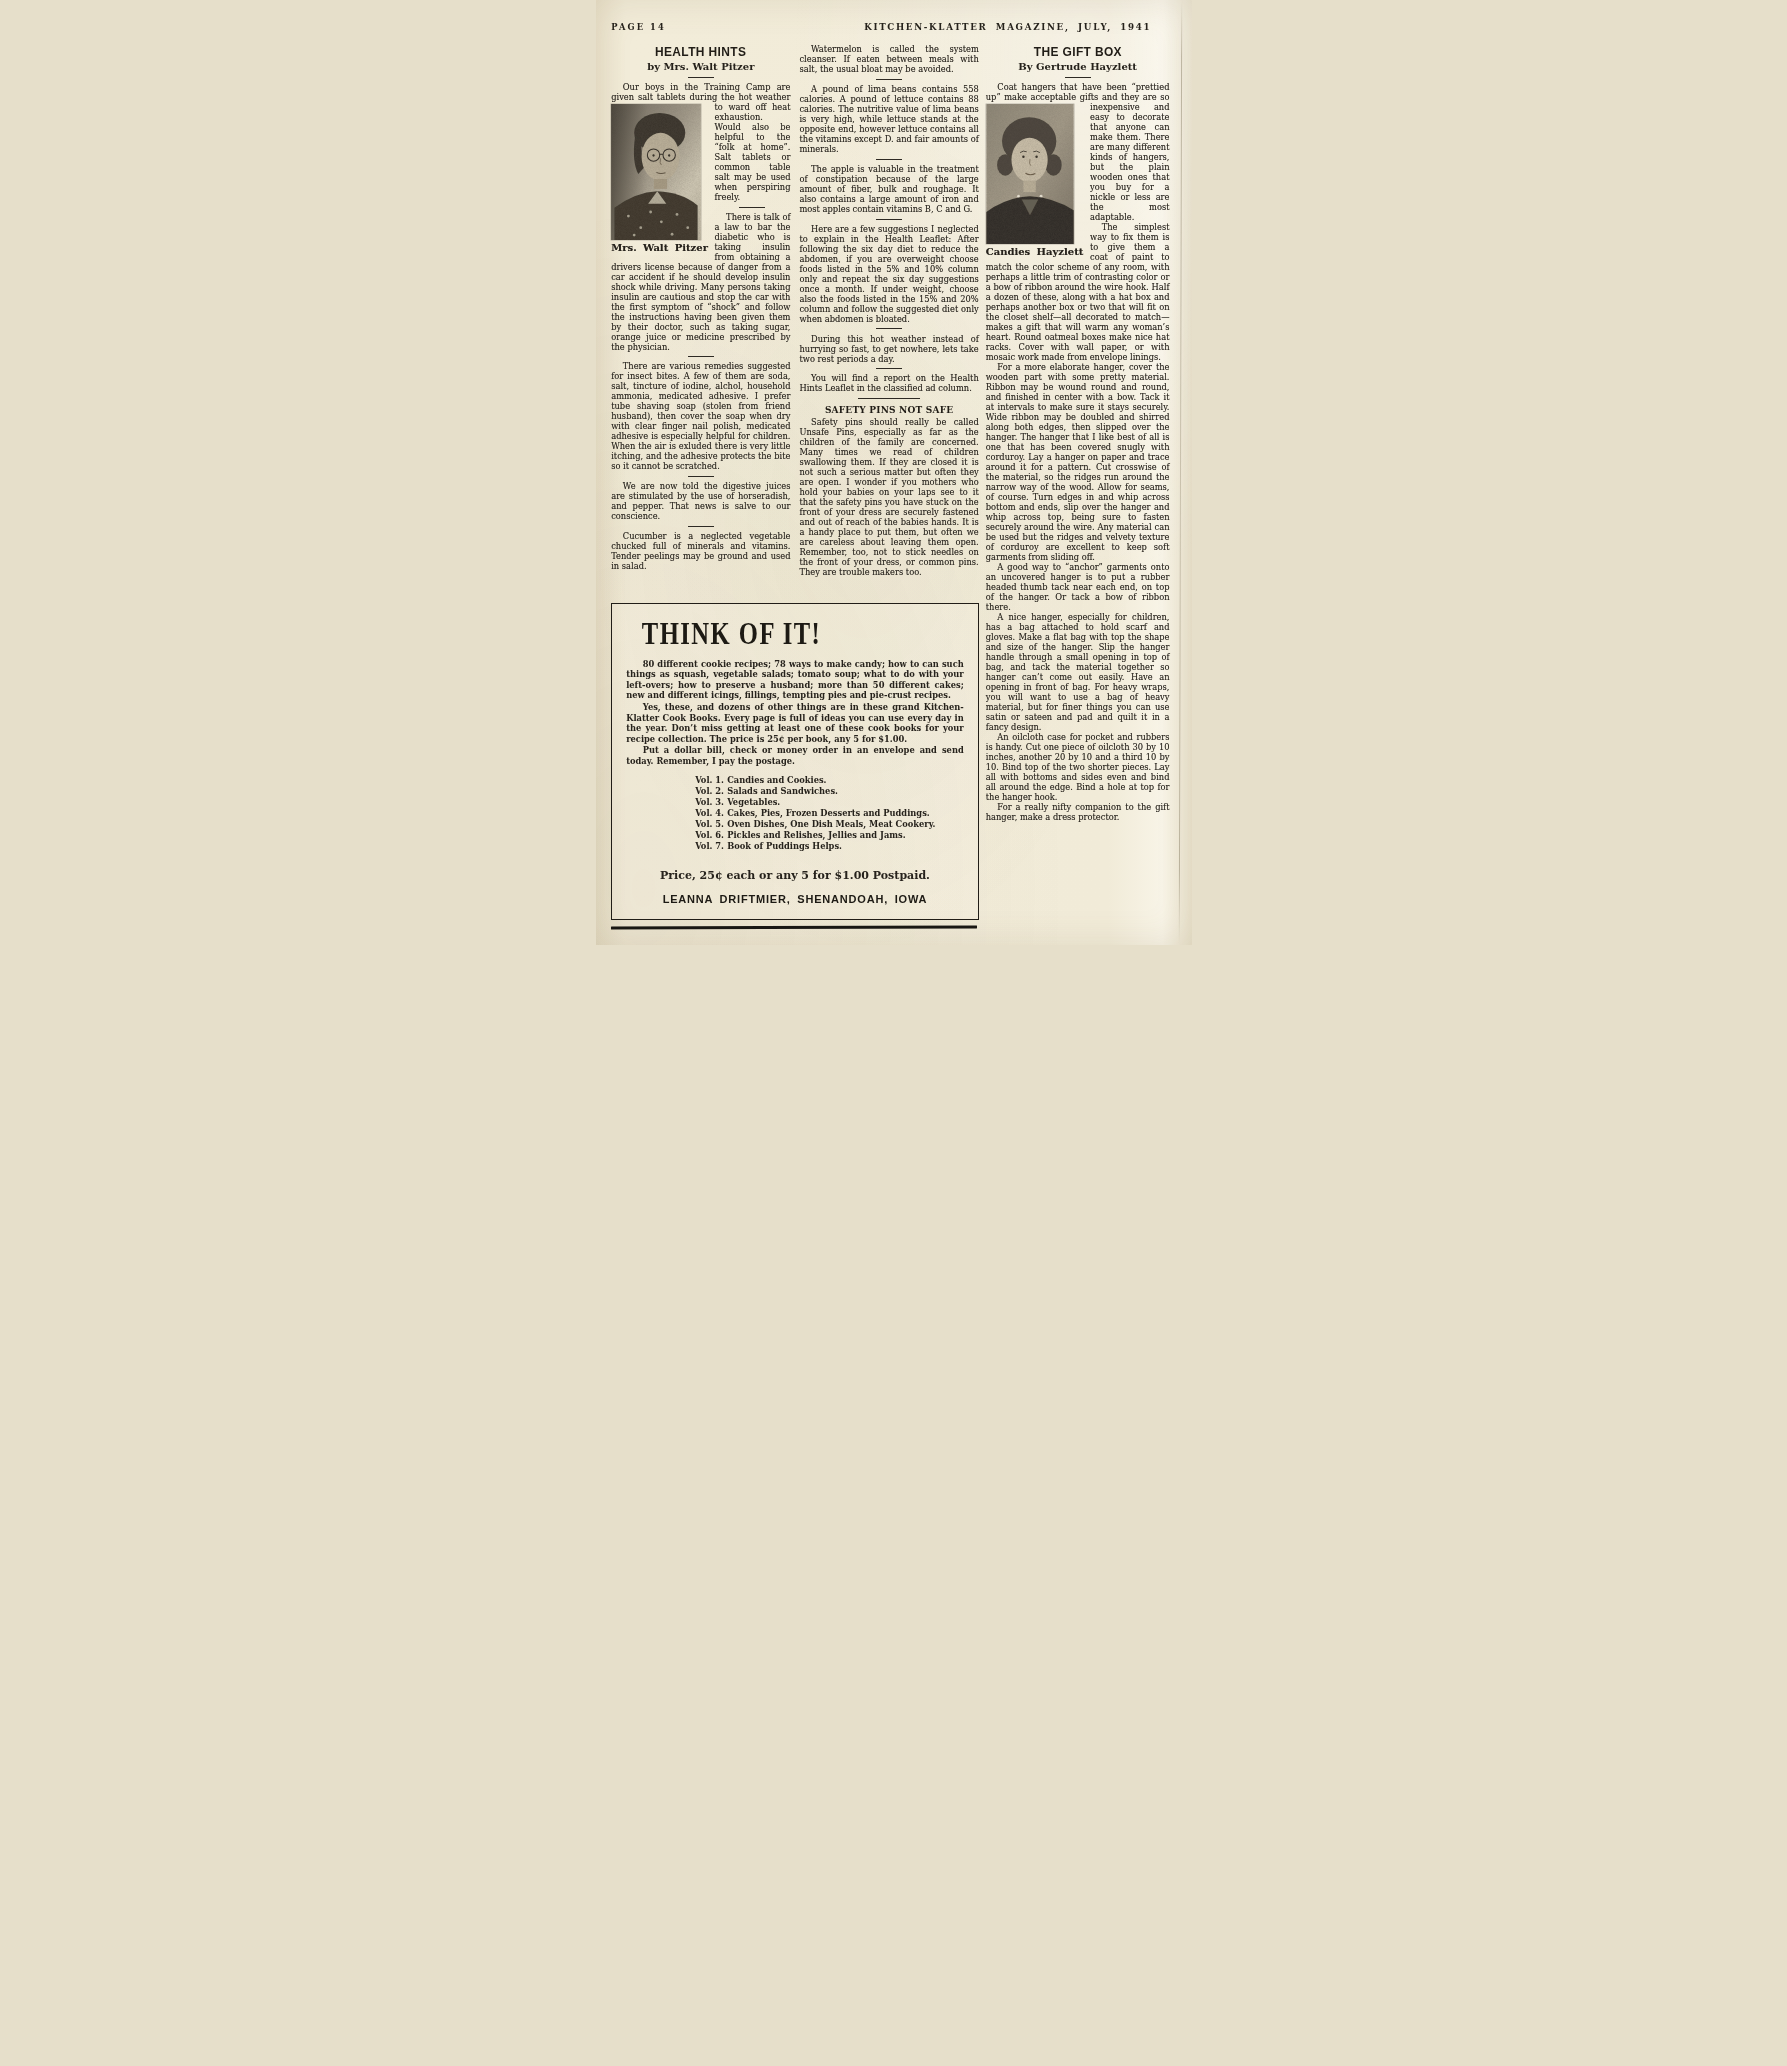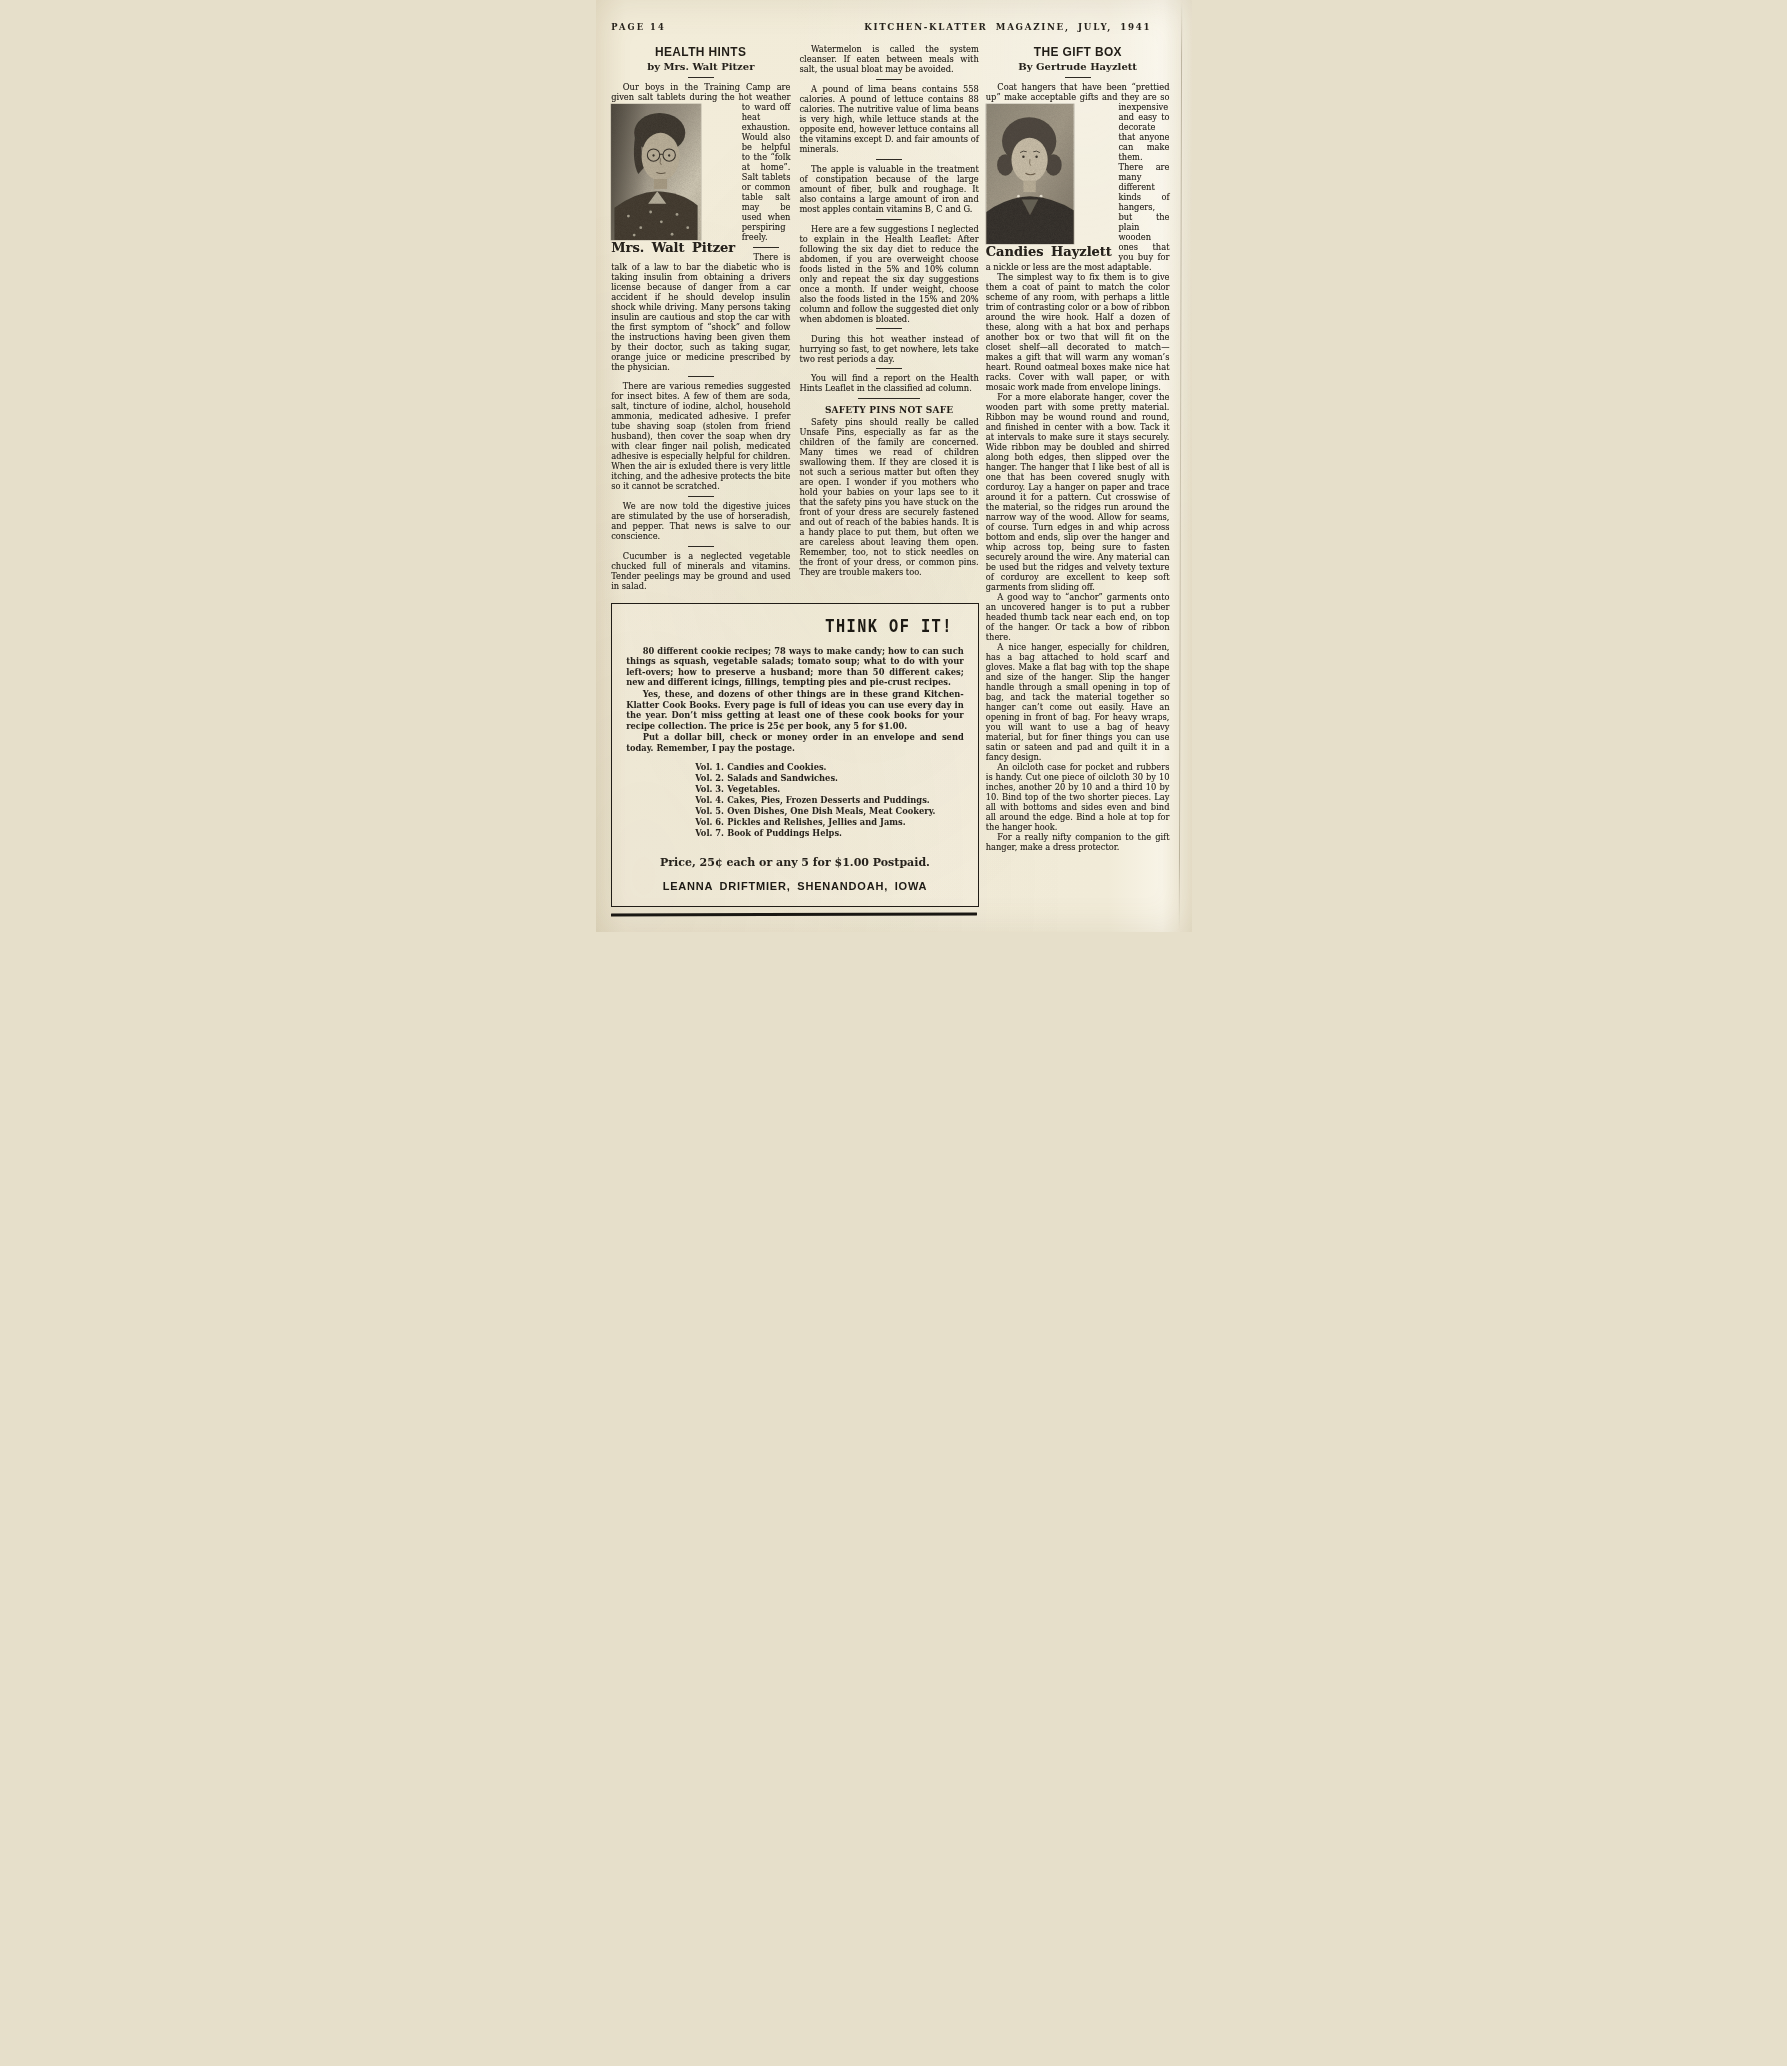--- a/index.html
+++ b/index.html
@@ -78,21 +78,21 @@
     text-indent:11.6px;
     color:#2c2822;
     text-shadow:0 0 0.2px rgba(44,40,34,.45);
   }
 
   
   .fig{display:block;float:left;margin:2.5px 6.6px 3.3px 0;}
   .fig svg{display:block;box-shadow:0 0 0 0.4px rgba(60,55,45,.40);}
   .figcap{
     display:block;text-align:center;
-    font-weight:bold;font-size:13px;word-spacing:2.9px;
+    font-weight:bold;font-size:10px;word-spacing:2.9px;
     margin-top:2.9px;color:#26221c;text-indent:0;
   }
 
   .sub-head{
     margin:5.8px 0 2.5px;
     text-align:center;
     font-size:9px;
     font-weight:bold;
     letter-spacing:0.2px;
     color:#211d17;
@@ -102,24 +102,24 @@
   .ad-box{
     margin-top:9px;
     border:1.2px solid #211d17;
     border-bottom-width:1.2px;
     padding:10px 14px 14px;
     position:relative;
     background:rgba(255,252,240,.18);
   }
   .ad-title{
     margin:2.5px 0 9px;
-    text-align:right;
-    font-family:Liberation Mono, monospace;
-    font-weight:bold;
-    font-size:18px;
+    text-align:left;
+    font-family:Liberation Serif, serif;
+    font-weight:bold;
+    font-size:29px;
     letter-spacing:1.7px;
     color:#1d1a14;
   }
   .ad-title span{display:inline-block;transform:scale(.85,1.08);transform-origin:center;}
   .ad-p{
     margin:0 0 1.2px;
     font-weight:bold;
     font-size:8.3px;
     line-height:10.5px;
     text-align:justify;

